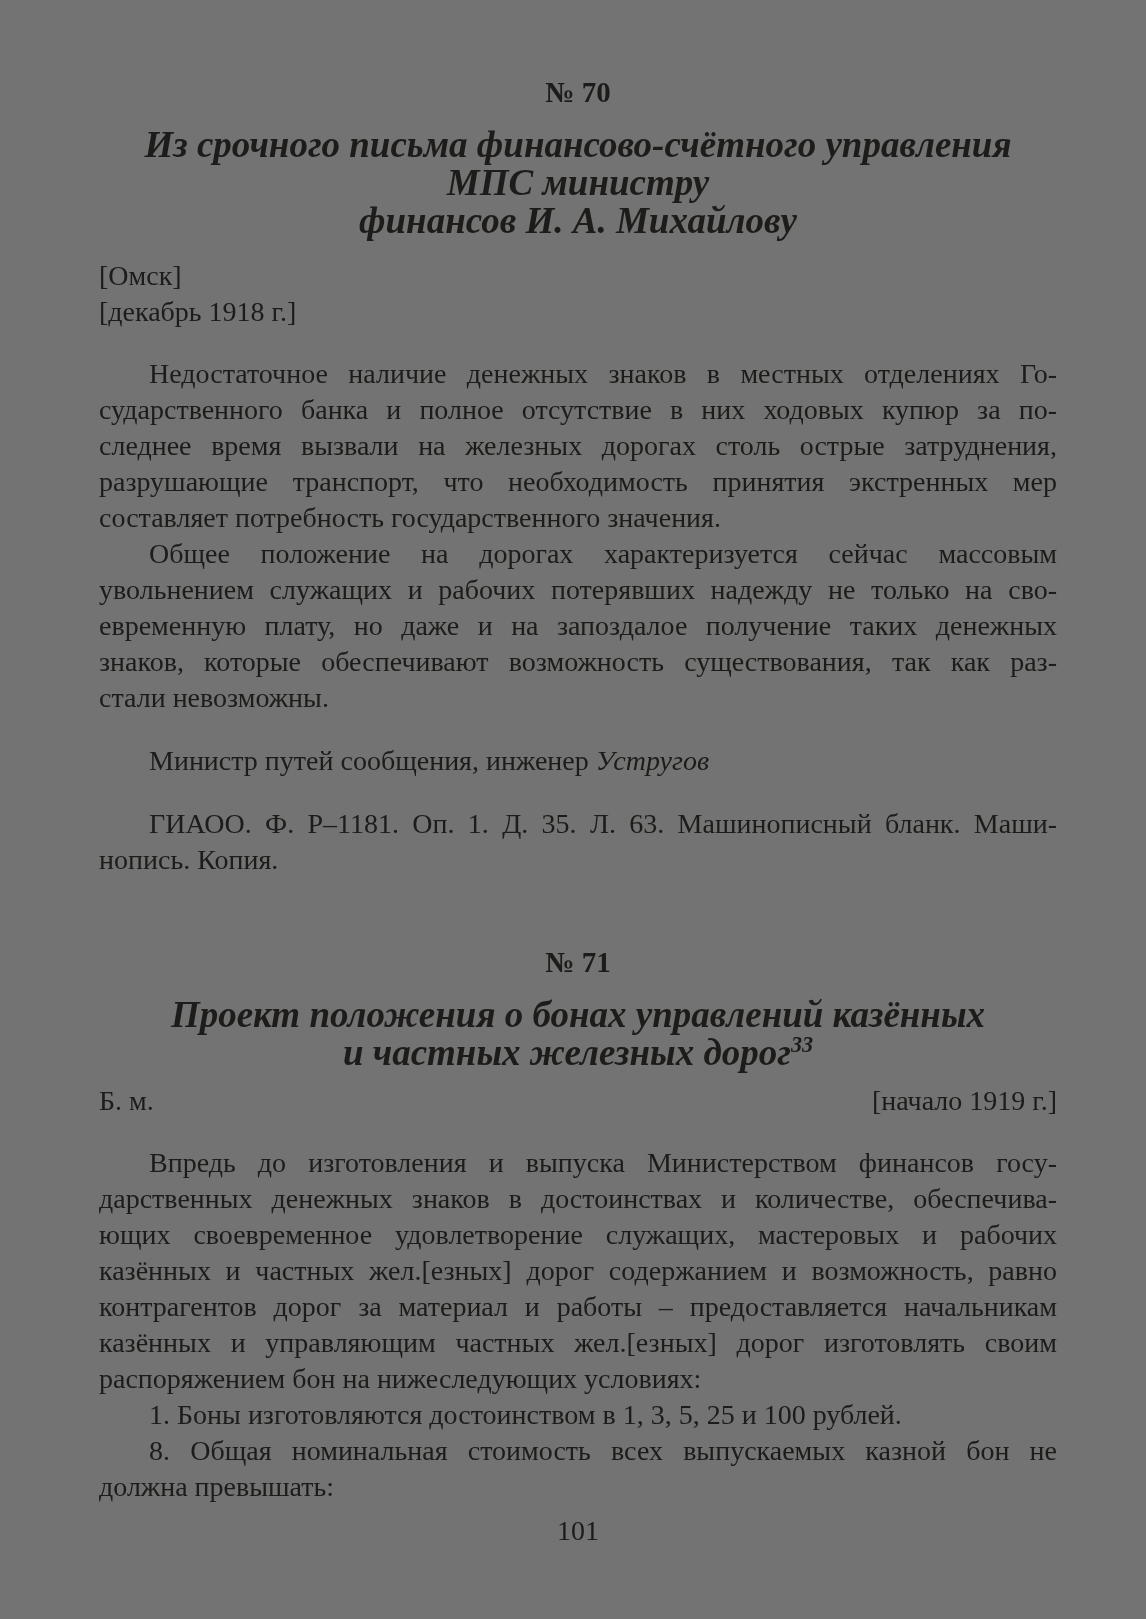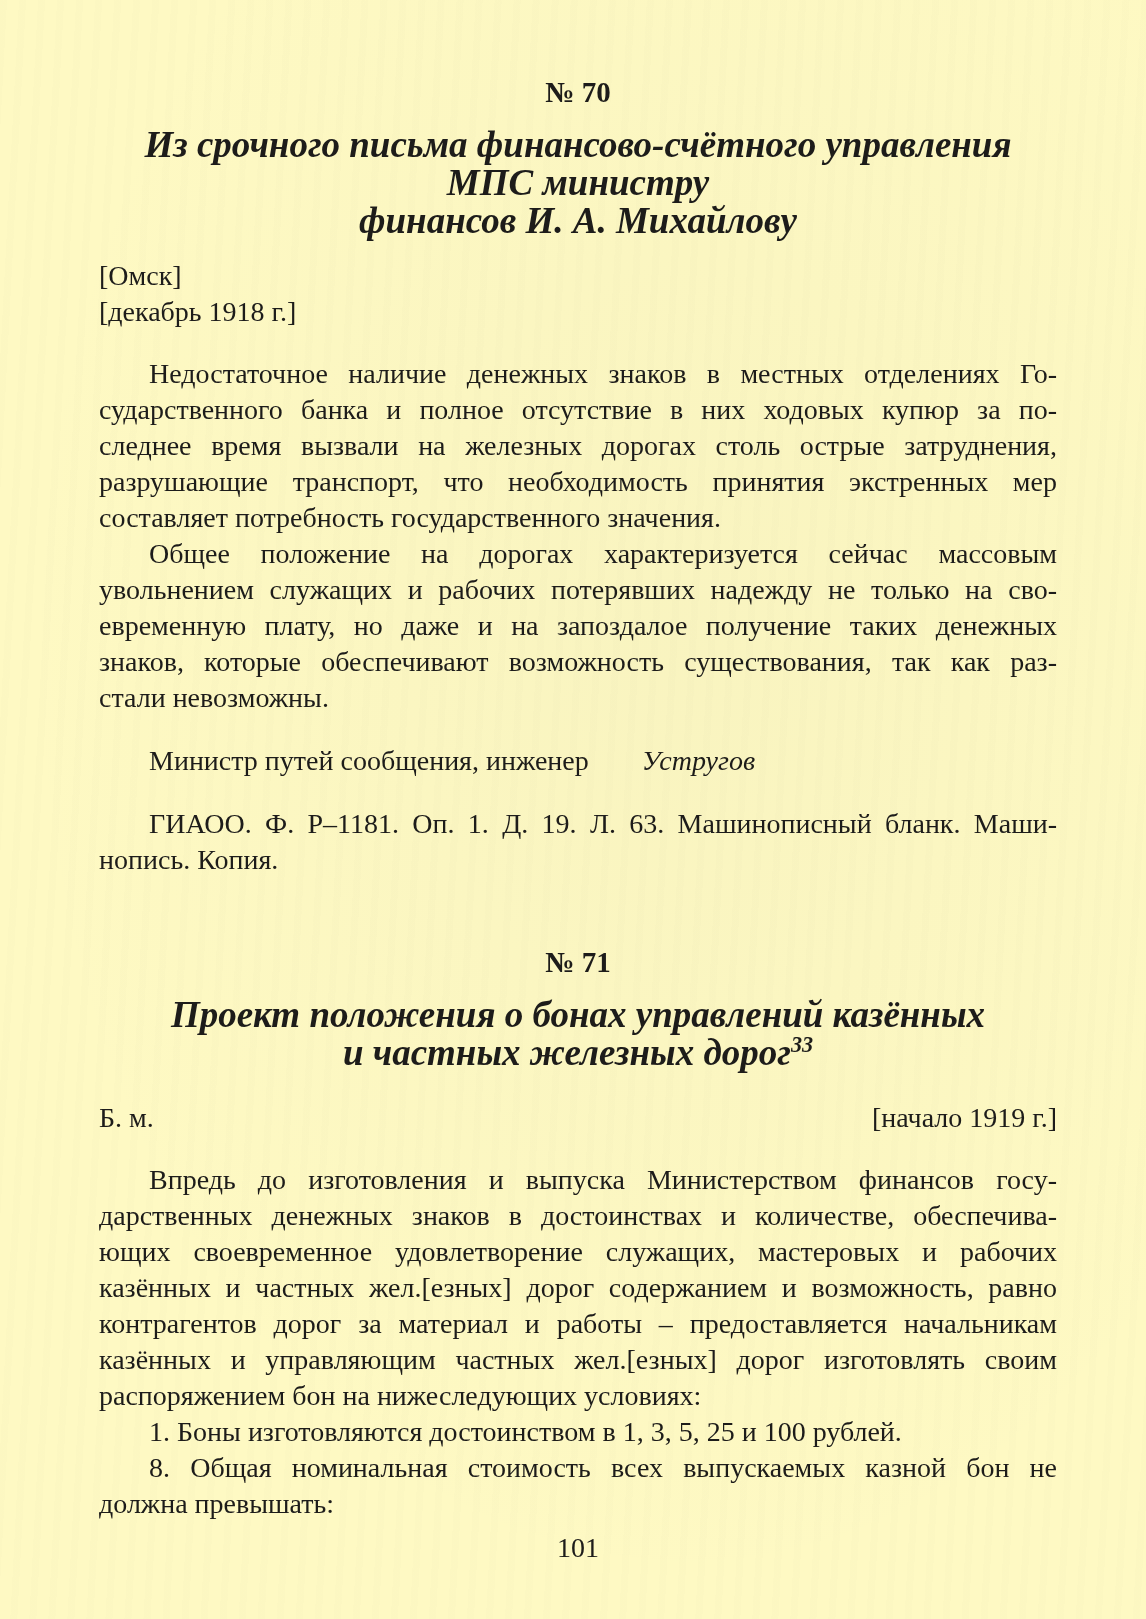--- a/index.html
+++ b/index.html
@@ -4,21 +4,21 @@
 <style>
   html, body {
     margin: 0;
     padding: 0;
     background: #ffffff;
   }
   .page {
     position: relative;
     width: 1146px;
     height: 1619px;
-    background: #fef9c3;
+    background: #737373;
     font-family: "Liberation Serif", "DejaVu Serif", serif;
     color: #1d1c1a;
     overflow: hidden;
   }
   
   .page::before {
     content: "";
     position: absolute;
     inset: 0;
     background:
@@ -47,40 +47,40 @@
     font-style: italic;
   }
   .meta-row {
     display: flex;
     justify-content: space-between;
     align-items: baseline;
     font-size: 28px;
     line-height: 36px;
   }
   .meta-row.doc70 { margin-top: 18px; flex-direction: column; }
-  .meta-row.doc71 { margin-top: 28px; }
+  .meta-row.doc71 { margin-top: 11px; }
   .para {
     font-size: 28px;
     line-height: 36px;
   }
   .para.first { margin-top: 26px; }
   .line {
     text-align: justify;
     text-align-last: justify;
     white-space: normal;
   }
   .line.last { text-align-last: left; }
   .line.indent { text-indent: 50px; }
   .signature {
     margin-top: 27px;
     padding-left: 50px;
     font-size: 28px;
     line-height: 36px;
   }
-  .signature .sig-name { font-style: italic; margin-left: 46px; }
+  .signature .sig-name { font-style: italic; }
   .archive {
     margin-top: 27px;
     font-size: 28px;
     line-height: 36px;
   }
   .section-71 { margin-top: 66px; }
   sup.fn {
     font-size: 0.6em;
     line-height: 0;
     vertical-align: super;
@@ -125,21 +125,21 @@
           <div class="line">евременную плату, но даже и на запоздалое получение таких денежных</div>
           <div class="line">знаков, которые обеспечивают возможность существования, так как раз-</div>
           <div class="line last">стали невозможны.</div>
         </div>
 
       <div class="signature">
         <span>Министр путей сообщения, инженер </span><span class="sig-name">Устругов</span>
       </div>
 
       <div class="para archive">
-          <div class="line indent">ГИАОО. Ф. Р–1181. Оп. 1. Д. 19. Л. 63. Машинописный бланк. Маши-</div>
+          <div class="line indent">ГИАОО. Ф. Р–1181. Оп. 1. Д. 35. Л. 63. Машинописный бланк. Маши-</div>
           <div class="line last">нопись. Копия.</div>
         </div>
     </section>
 
     <section class="section-71">
       <div class="doc-number">№ 71</div>
       <div class="doc-title">
         <div>Проект положения о бонах управлений казённых</div>
         <div><span>и частных железных дорог</span><sup class="fn">33</sup></div>
       </div>

